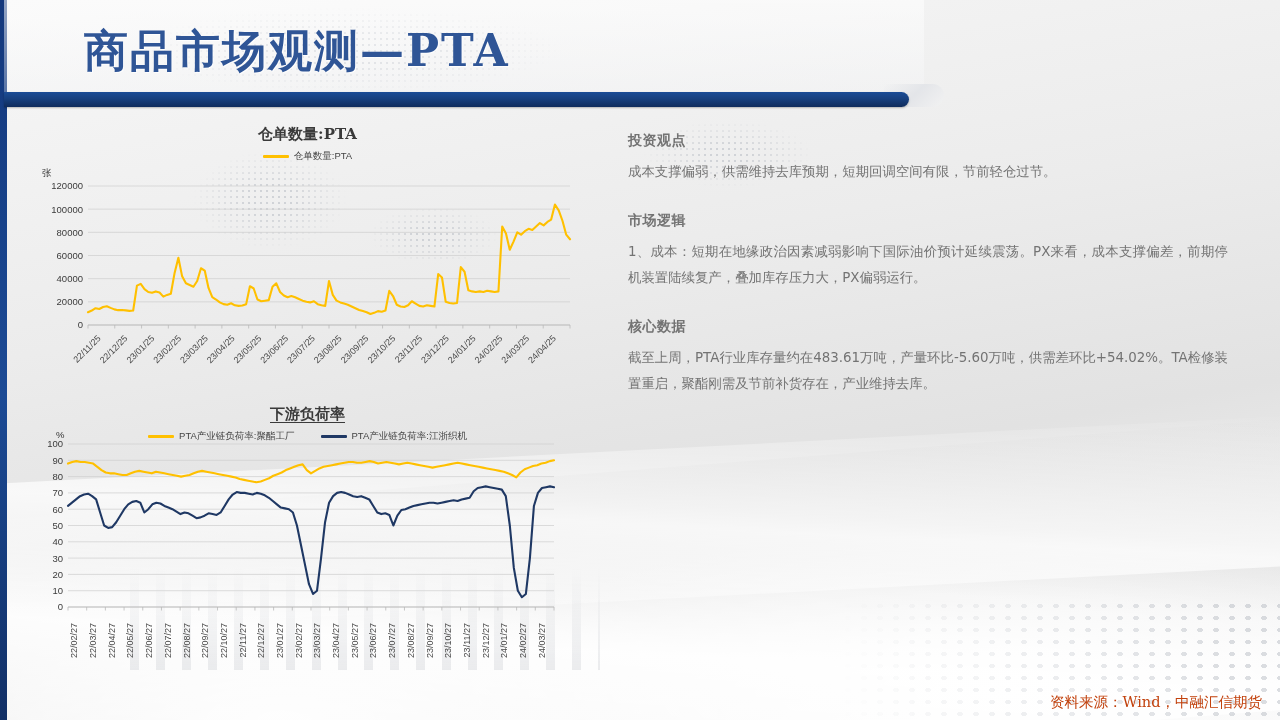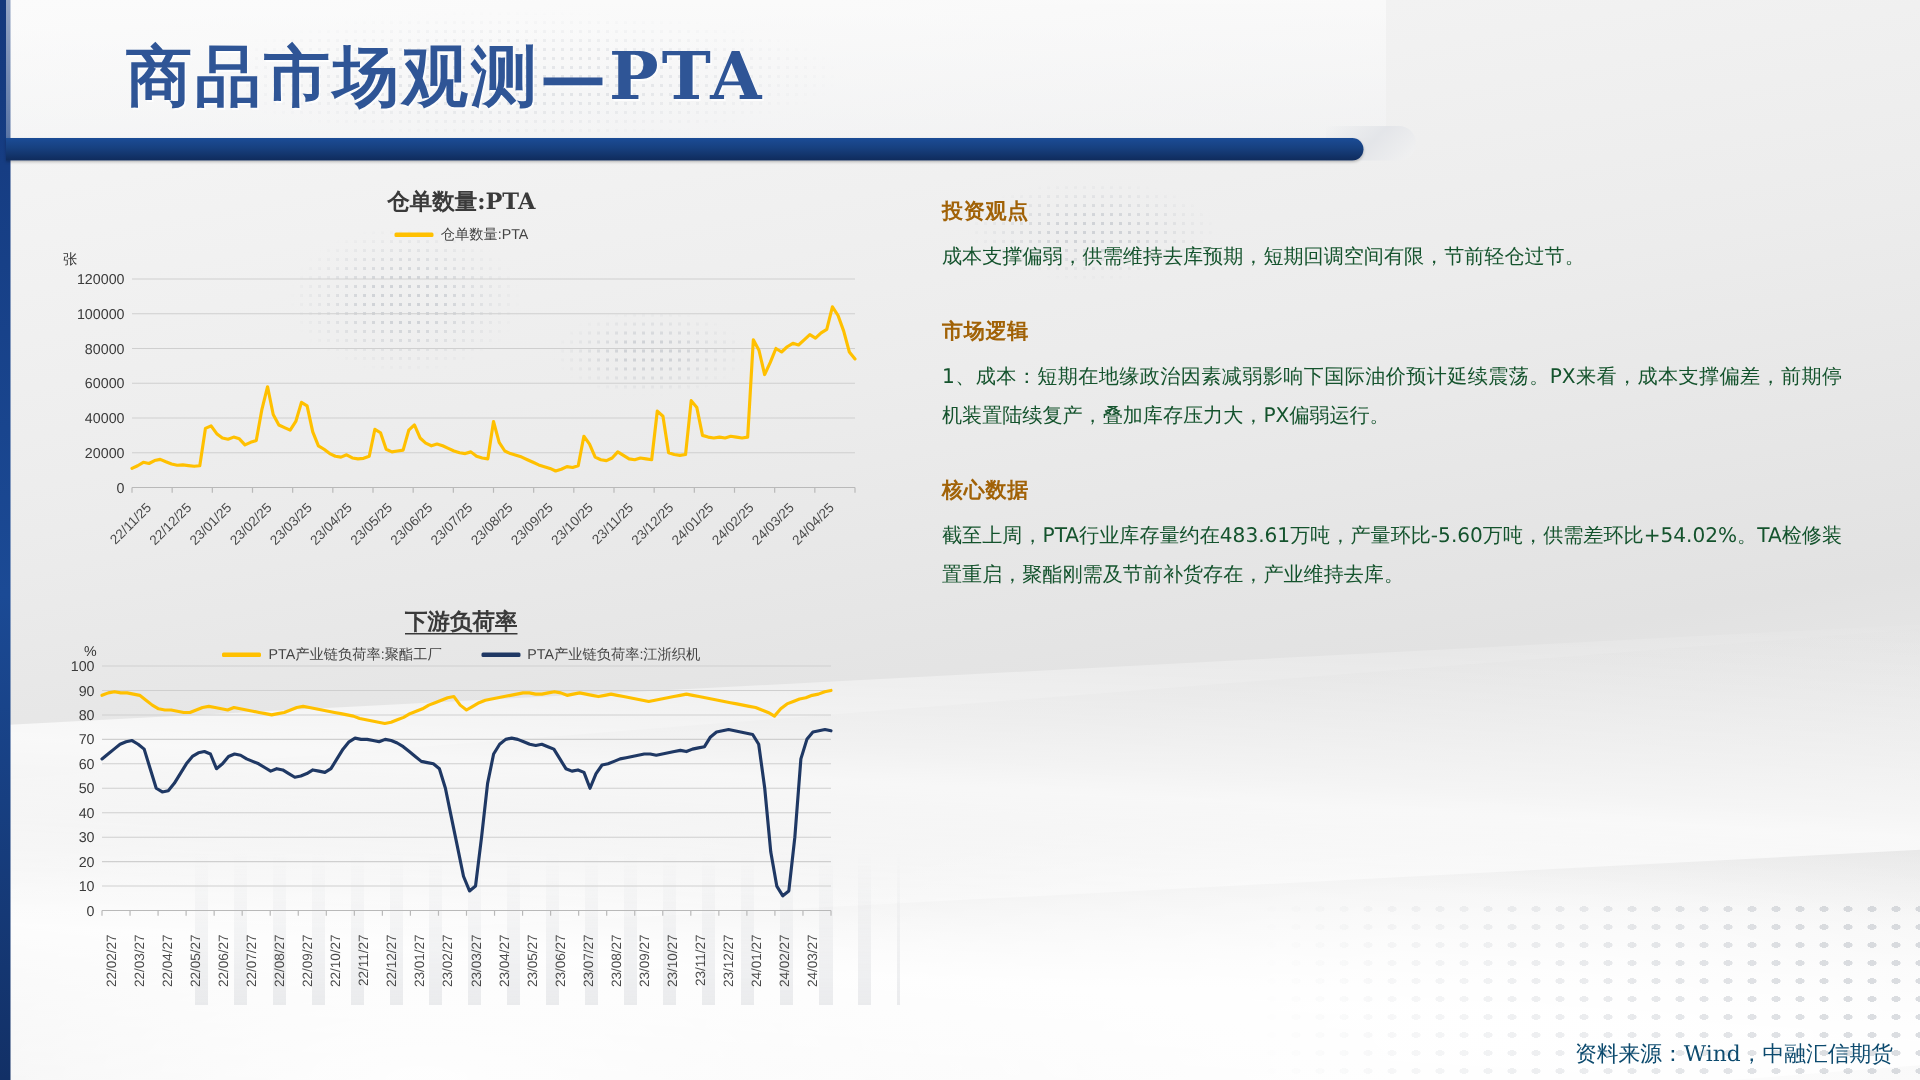--- a/index.html
+++ b/index.html
@@ -106,35 +106,35 @@
   .gridline { stroke:#cfcfcf; stroke-width:.7; }
   .axisline { stroke:#b9b9b9; stroke-width:.8; }
   .tick { stroke:#b9b9b9; stroke-width:.8; }
   .ylab { font-size:9.5px; fill:#3b3b3b; font-family:"Liberation Sans",sans-serif; text-anchor:end; }
   .xlab { font-size:9px; fill:#4a4a4a; font-family:"Liberation Sans",sans-serif; }
   .series { fill:none; stroke-width:2.1; stroke-linejoin:round; stroke-linecap:round; }
 
   
   .content { position:absolute; left:628px; top:132px; width:600px; }
   .sec-head {
-    font-size:14px; font-weight:700; color:#a16207;
+    font-size:14px; font-weight:700; color:#737373;
     font-family:"DejaVu Sans","Liberation Sans",sans-serif;
     margin-bottom:9px; letter-spacing:.5px;
   }
   .para {
-    font-size:13.4px; line-height:1.98; color:#14532d;
+    font-size:13.4px; line-height:1.98; color:#737373;
     font-family:"DejaVu Sans","Liberation Sans",sans-serif;
     text-align:justify;
   }
   .gap-lg { height:26px; }
 
   .footer {
     position:absolute; right:18px; bottom:8px;
     font-family:"DejaVu Serif","Liberation Serif",serif;
-    font-size:14.5px; color:#0c4a6e;
+    font-size:14.5px; color:#c2410c;
   }
 </style>
 </head>
 <body>
 
 <div class="slide">
   <div class="swoosh"></div>
   <div class="swoosh2"></div>
   <div class="dots d1"></div>
   <div class="dots d2"></div>

